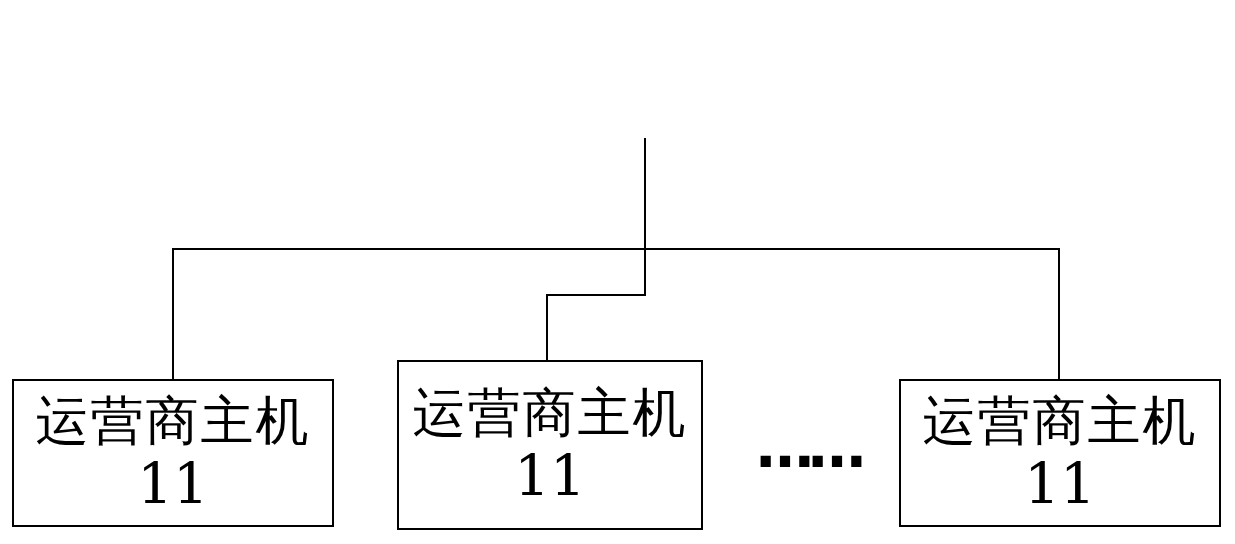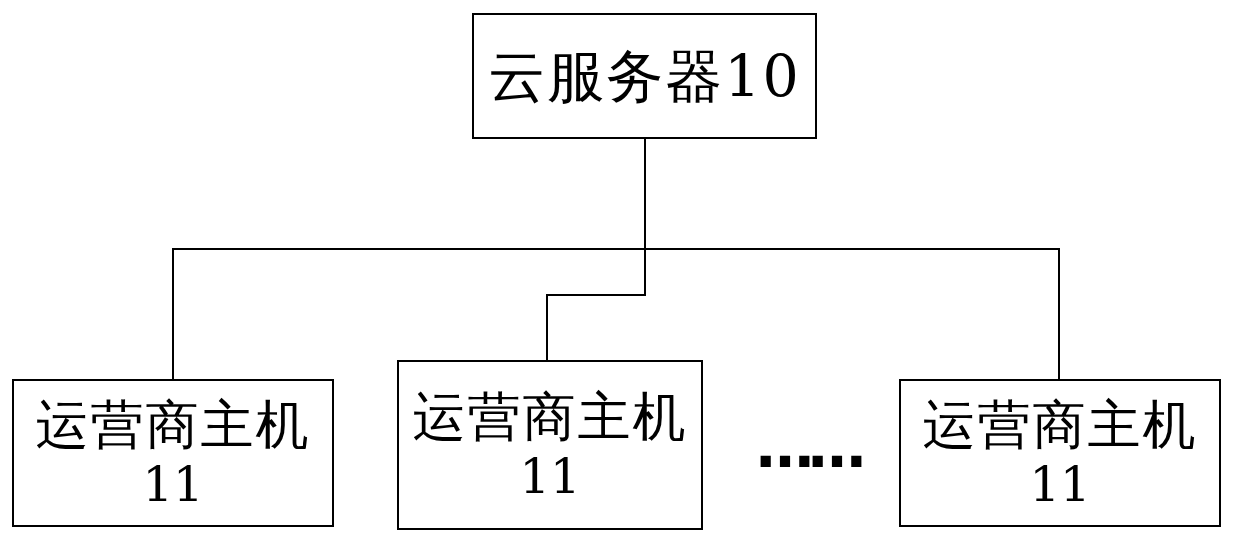--- a/index.html
+++ b/index.html
@@ -52,21 +52,21 @@
     line-height: 1;
   }
   .host-name {
     font-size: 53px;
     letter-spacing: 2px;
     white-space: nowrap;
     line-height: 1.18;
     text-align: center;
   }
   .host-id {
-    font-size: 48px;
+    font-size: 56px;
     line-height: 1.15;
   }
 
   
   .more-hosts {
     position: absolute;
     left: 748px;
     top: 418px;
     width: 120px;
     text-align: center;
@@ -84,23 +84,20 @@
 <div class="diagram">
 
   <div class="line l-top-drop"></div>
   <div class="line l-bus"></div>
   <div class="line l-left-drop"></div>
   <div class="line l-right-drop"></div>
   <div class="line l-mid-stub"></div>
   <div class="line l-mid-jog"></div>
   <div class="line l-mid-drop"></div>
 
-  <div class="node node-cloud">
-    <span class="cloud-label">云服务器10</span>
-  </div>
 
   <div class="node node-host-1">
     <span class="host-name">运营商主机</span>
     <span class="host-id">11</span>
   </div>
 
   <div class="node node-host-2">
     <span class="host-name">运营商主机</span>
     <span class="host-id">11</span>
   </div>

